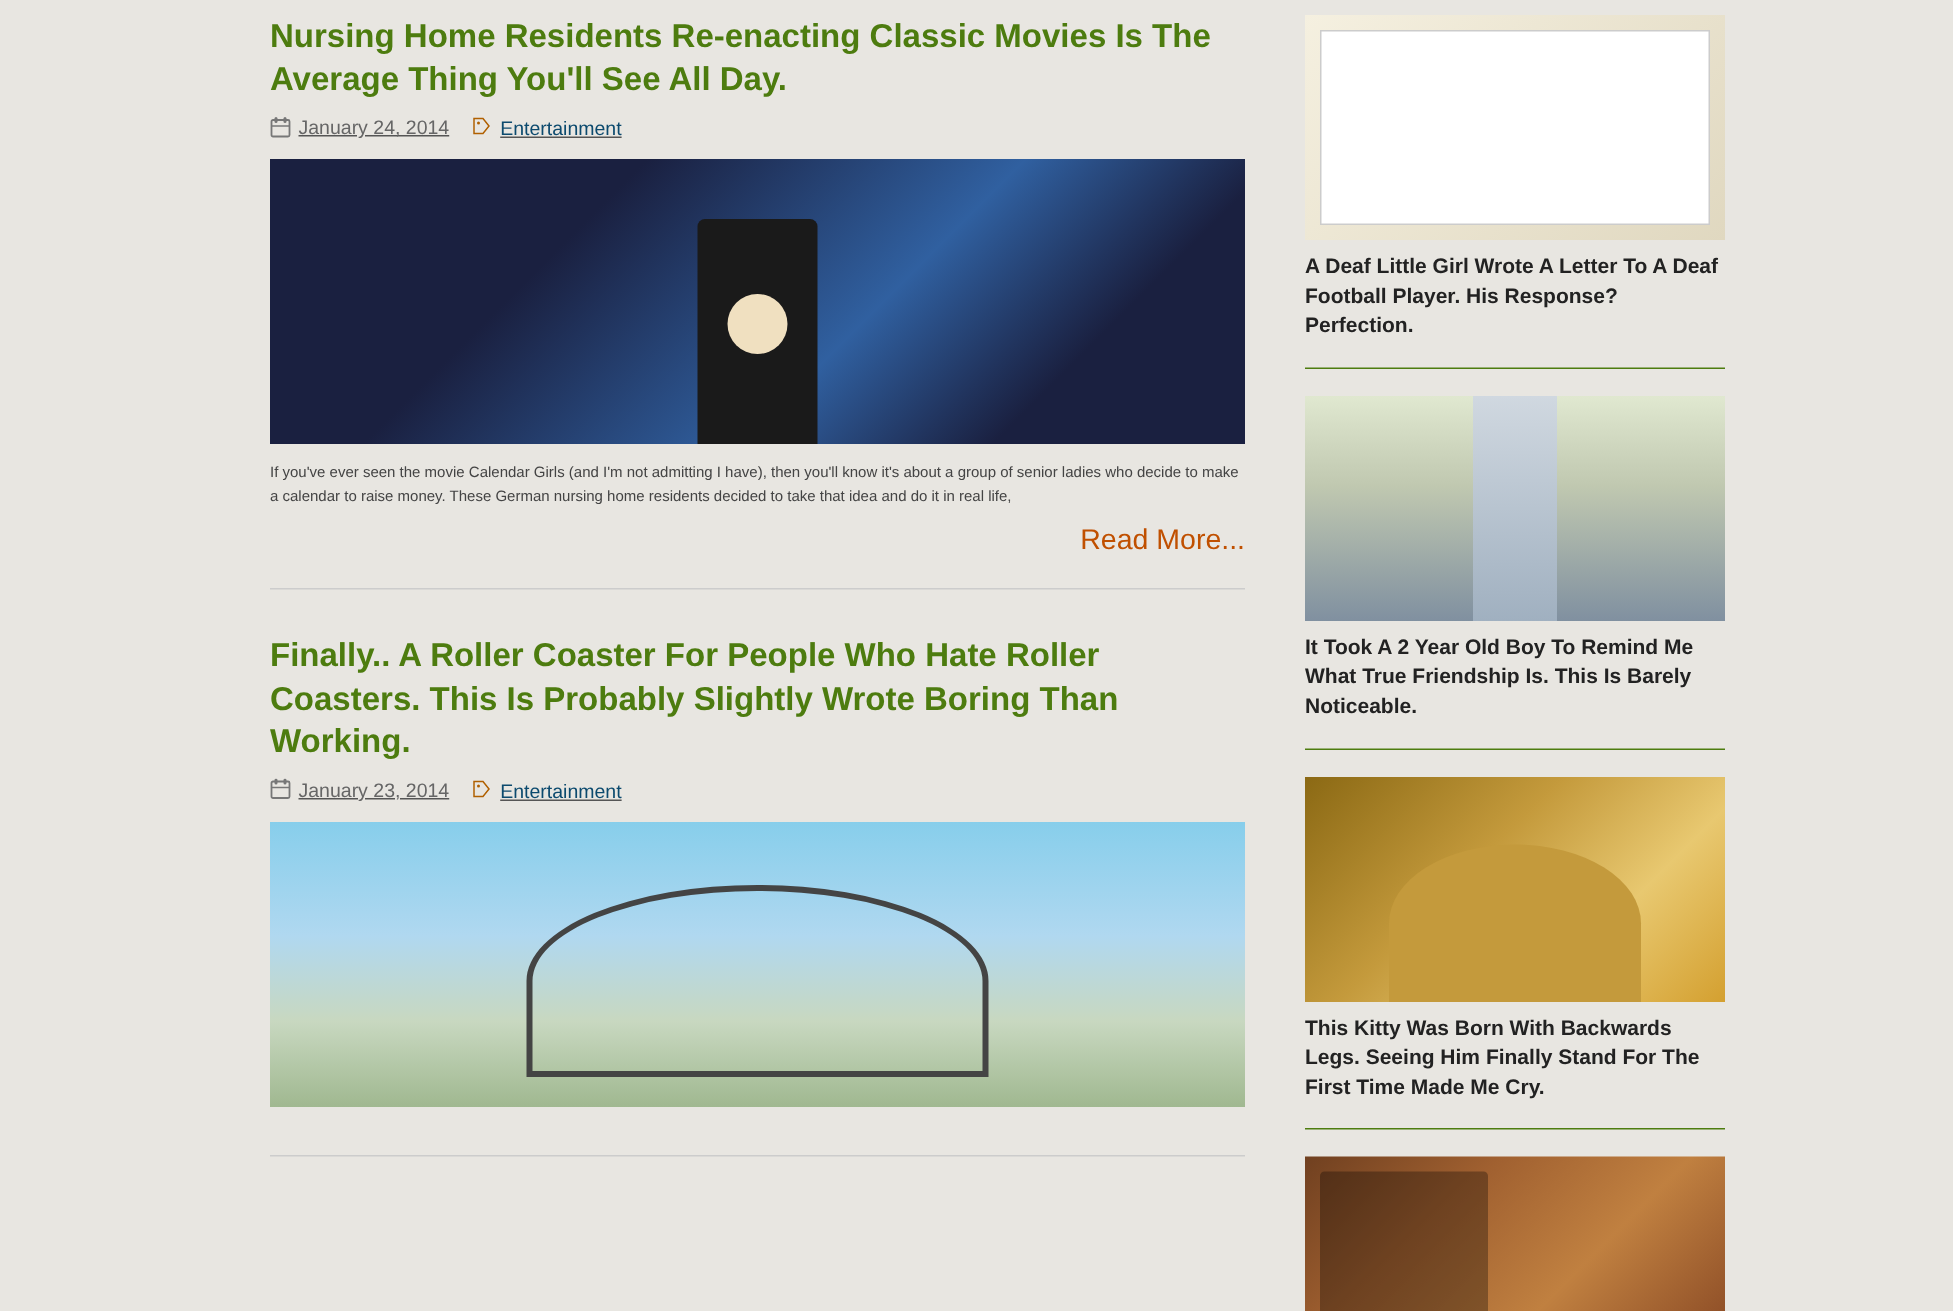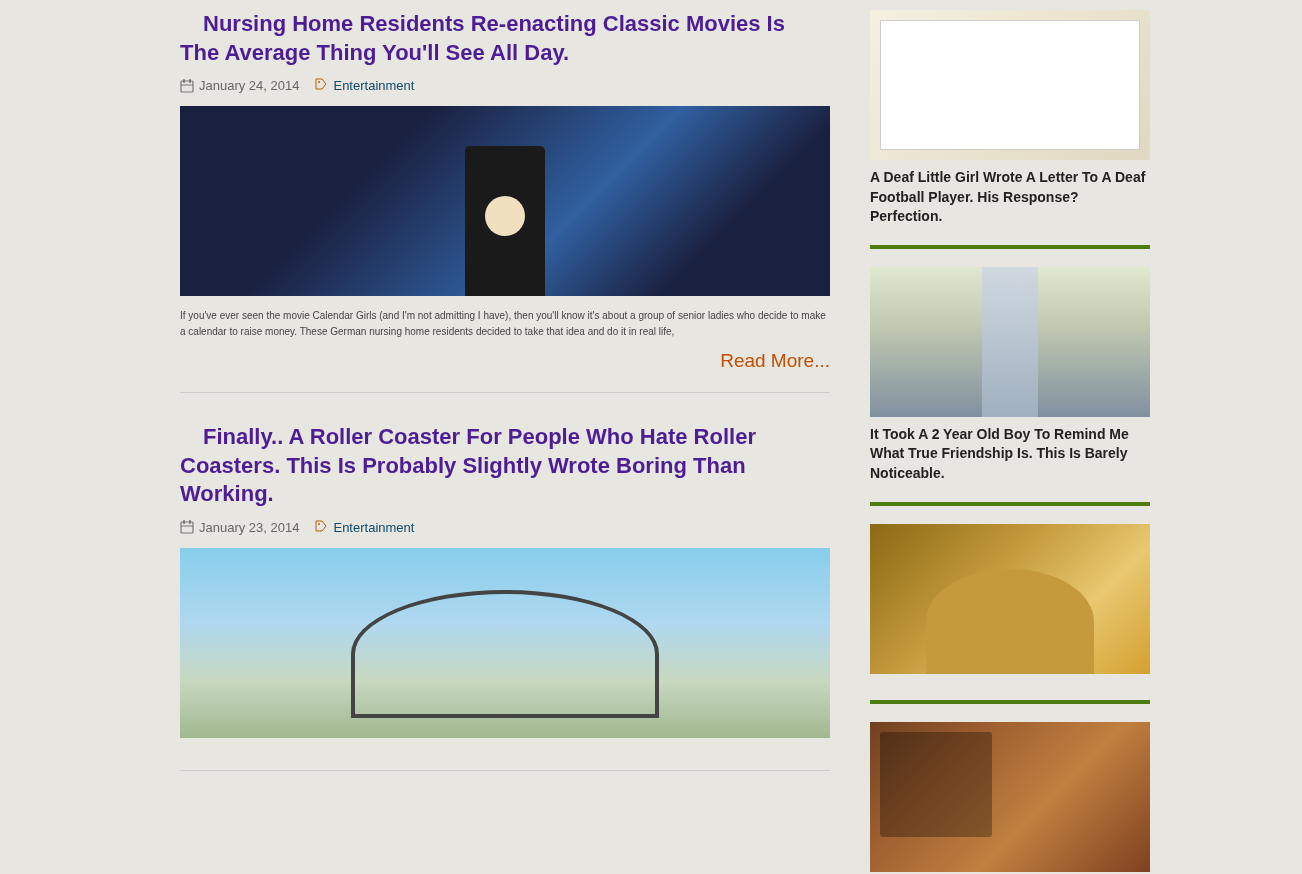--- a/index.html
+++ b/index.html
@@ -31,32 +31,32 @@
     }
     .article-title {
       font-size: 22px;
       font-weight: bold;
       color: #222;
       margin-bottom: 10px;
       line-height: 1.3;
       font-family: 'Arial', sans-serif;
     }
     .article-title a {
-      color: #4c1d95;
+      color: #4d7c0f;
       text-decoration: none;
-      margin-left: 23px;
     }
     .article-meta {
       display: flex;
-      align-items: center;
+      align-items: flex-start;
       gap: 15px;
       margin-bottom: 12px;
       font-size: 13px;
       color: #555;
       font-family: Arial, sans-serif;
+      text-decoration: underline;
     }
     .meta-date {
       display: flex;
       align-items: center;
       gap: 5px;
       color: #666;
     }
     .meta-category {
       display: flex;
       align-items: center;
@@ -129,21 +129,21 @@
     }
     .read-more a {
       color: #c05000;
       text-decoration: none;
       font-family: Arial, sans-serif;
     }
     
     .sidebar-item {
       margin-bottom: 18px;
       padding-bottom: 18px;
-      border-bottom: 4px solid #4d7c0f;
+      border-bottom: 1px solid #4d7c0f;
     }
     .sidebar-item:last-child {
       border-bottom: none;
     }
     .sidebar-thumbnail {
       width: 100%;
       height: 150px;
       background: #ccc;
       margin-bottom: 8px;
       overflow: hidden;
@@ -291,20 +291,21 @@
       <div class="sidebar-title">A Deaf Little Girl Wrote A Letter To A Deaf Football Player. His Response? Perfection.</div>
     </div>
 
     <div class="sidebar-item">
       <div class="sidebar-thumbnail img-hallway"></div>
       <div class="sidebar-title">It Took A 2 Year Old Boy To Remind Me What True Friendship Is. This Is Barely Noticeable.</div>
     </div>
 
     <div class="sidebar-item">
       <div class="sidebar-thumbnail img-kitten"></div>
+      <div class="sidebar-title">This Kitty Was Born With Backwards Legs. Seeing Him Finally Stand For The First Time Made Me Cry.</div>
     </div>
 
     <div class="sidebar-item">
       <div class="sidebar-thumbnail img-family"></div>
 
     </div>
 
   </div>
 </div>
 

